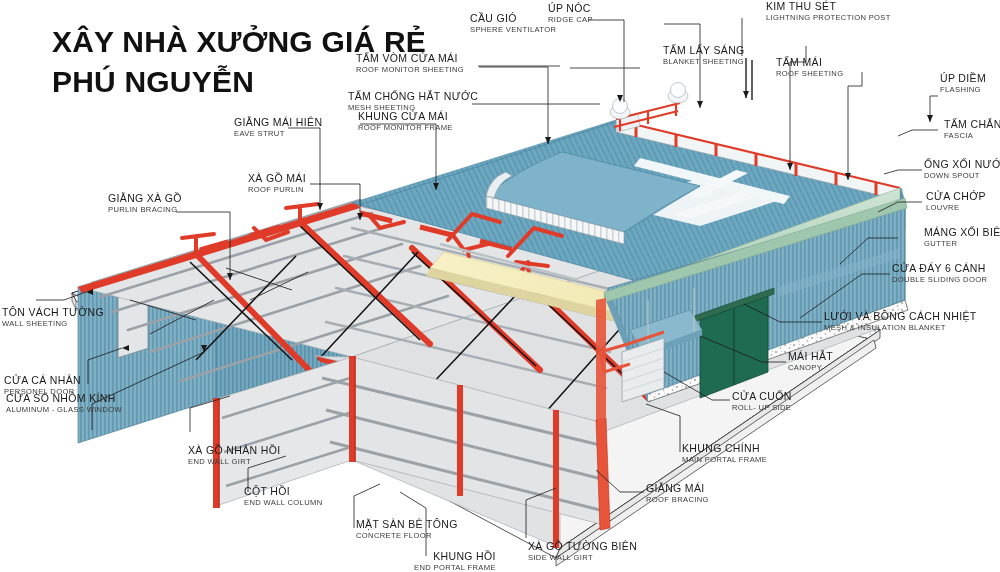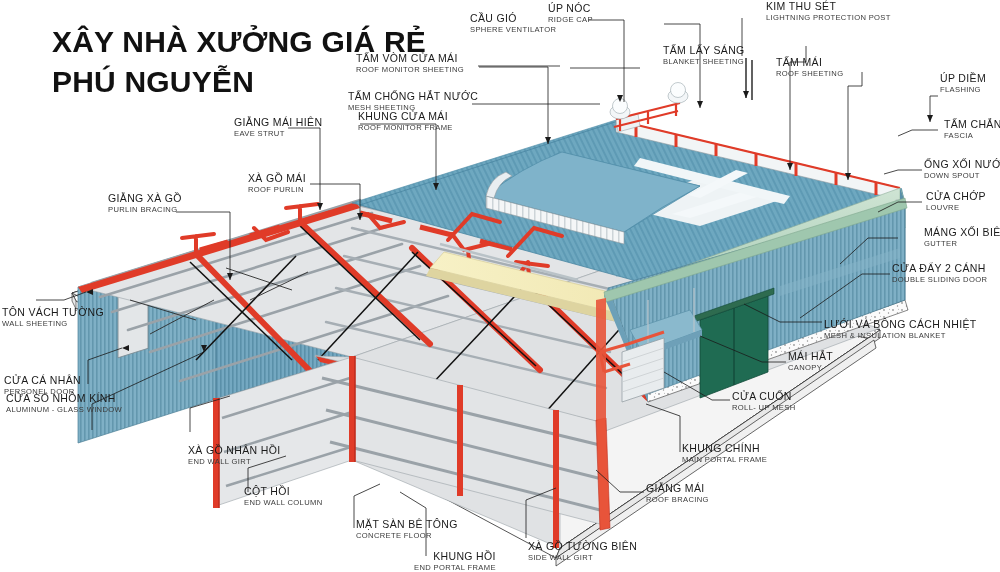--- a/index.html
+++ b/index.html
@@ -505,35 +505,35 @@
   </div>
   <div class="cal" style="left:926px;top:190px;">
     <div class="vi">CỬA CHỚP</div>
     <div class="en">LOUVRE</div>
   </div>
   <div class="cal" style="left:900px;top:226px;padding-left:24px;">
     <div class="vi">MÁNG XỐI BIÊN</div>
     <div class="en">GUTTER</div>
   </div>
   <div class="cal" style="left:892px;top:262px;">
-    <div class="vi">CỬA ĐẨY 2 CÁNH</div>
+    <div class="vi">CỬA ĐẨY 6 CÁNH</div>
     <div class="en">DOUBLE SLIDING DOOR</div>
   </div>
 
-  <div class="cal" style="left:824px;top:318px;">
+  <div class="cal" style="left:824px;top:310px;">
     <div class="vi">LƯỚI VÀ BÔNG CÁCH NHIỆT</div>
     <div class="en">MESH &amp; INSULATION BLANKET</div>
   </div>
   <div class="cal" style="left:788px;top:350px;">
     <div class="vi">MÁI HẮT</div>
     <div class="en">CANOPY</div>
   </div>
   <div class="cal" style="left:732px;top:390px;">
     <div class="vi">CỬA CUỐN</div>
-    <div class="en">ROLL- UP MESH</div>
+    <div class="en">ROLL- UP SIDE</div>
   </div>
   <div class="cal" style="left:682px;top:442px;">
     <div class="vi">KHUNG CHÍNH</div>
     <div class="en">MAIN PORTAL FRAME</div>
   </div>
   <div class="cal" style="left:646px;top:482px;">
     <div class="vi">GIẰNG MÁI</div>
     <div class="en">ROOF BRACING</div>
   </div>
 

